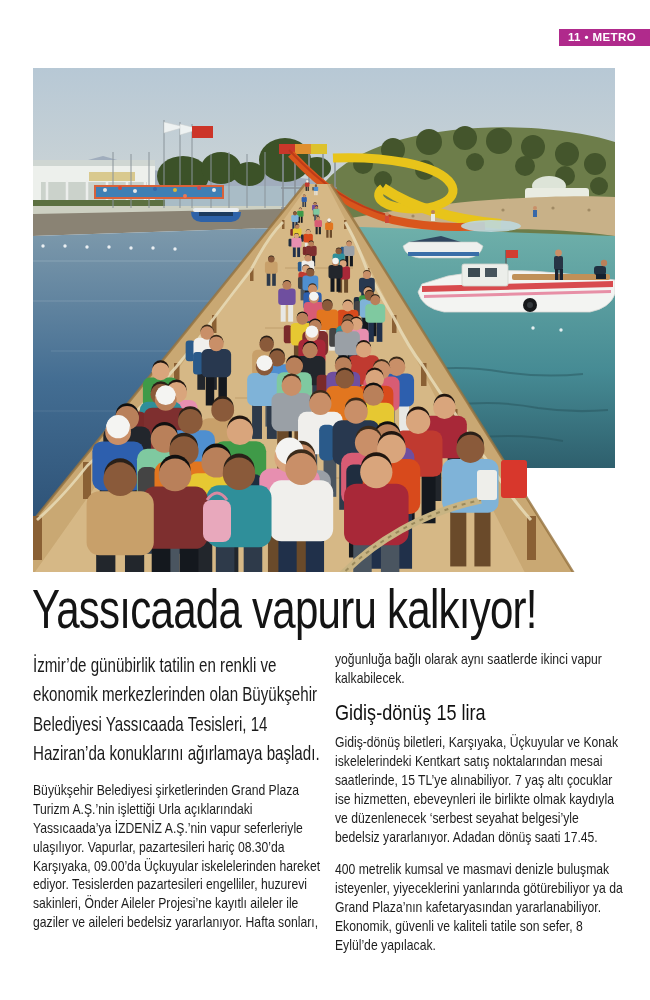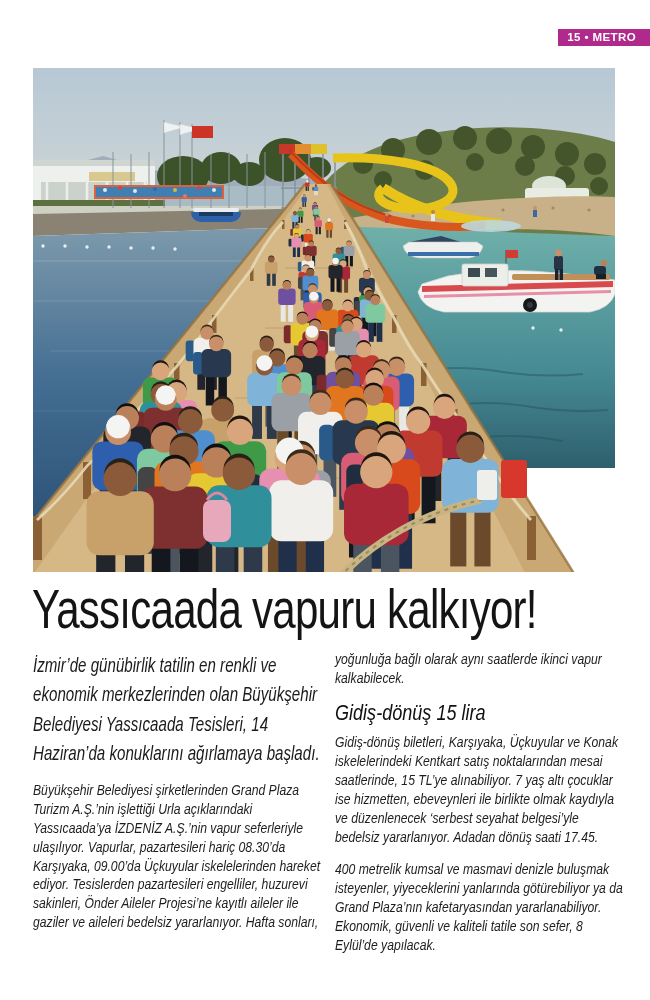--- a/index.html
+++ b/index.html
@@ -8,36 +8,36 @@
   .page{position:absolute;inset:0;}
   .badge{position:absolute;top:29px;right:0;height:13px;padding:2px 14px 2px 9px;
          font-size:11.5px;font-weight:bold;letter-spacing:.4px;line-height:13px;
          color:#fff;background:#b02a8c;}
   .photo{position:absolute;left:33px;top:68px;width:582px;height:504px;margin:0;overflow:hidden;}
   .photo svg{display:block;width:582px;height:504px;}
   .headline{position:absolute;left:32px;top:581px;margin:0;width:762px;
             font-size:55px;font-weight:400;letter-spacing:-1px;line-height:1.02;color:#141414;
             transform:scaleX(.765);transform-origin:0 0;white-space:nowrap;}
   .cols{position:absolute;left:33px;top:650px;width:584px;display:flex;gap:14px;}
-  .col{width:288px;font-style:italic;}
+  .col{width:288px;}
   .col.right{width:282px;}
   .lead{width:402px;transform:scaleX(.72);transform-origin:0 0;
         font-size:21px;line-height:1.40;margin:0 0 13px 0;color:#1b1b1b;letter-spacing:0;}
   .body{width:344px;transform:scaleX(.84);transform-origin:0 0;
         font-size:14.5px;line-height:1.31;margin:0;color:#1d1d1d;}
   .body.spaced{margin-top:13px;}
   .subhead{width:344px;transform:scaleX(.84);transform-origin:0 0;
            font-size:21.5px;font-weight:400;margin:13px 0 7px 0;color:#101010;}
 </style>
 </head>
 <body>
 
 <div class="page">
 
-  <div class="badge" style="background: rgb(176, 42, 140); color: rgb(255, 255, 255);">15 • METRO</div>
+  <div class="badge" style="background: rgb(176, 42, 140); color: rgb(255, 255, 255);">11 • METRO</div>
 
   <figure class="photo">
     <svg viewBox="0 0 582 504" xmlns="http://www.w3.org/2000/svg">
       <defs>
         <linearGradient id="sky" x1="0" y1="0" x2="0" y2="1">
           <stop offset="0" stop-color="#b7c8d5"></stop>
             <stop offset="1" stop-color="#cfd6d6"></stop>
         </linearGradient>
         <linearGradient id="wL" x1="0" y1="0" x2="0" y2="1">
           <stop offset="0" stop-color="#7e9aac"></stop>

